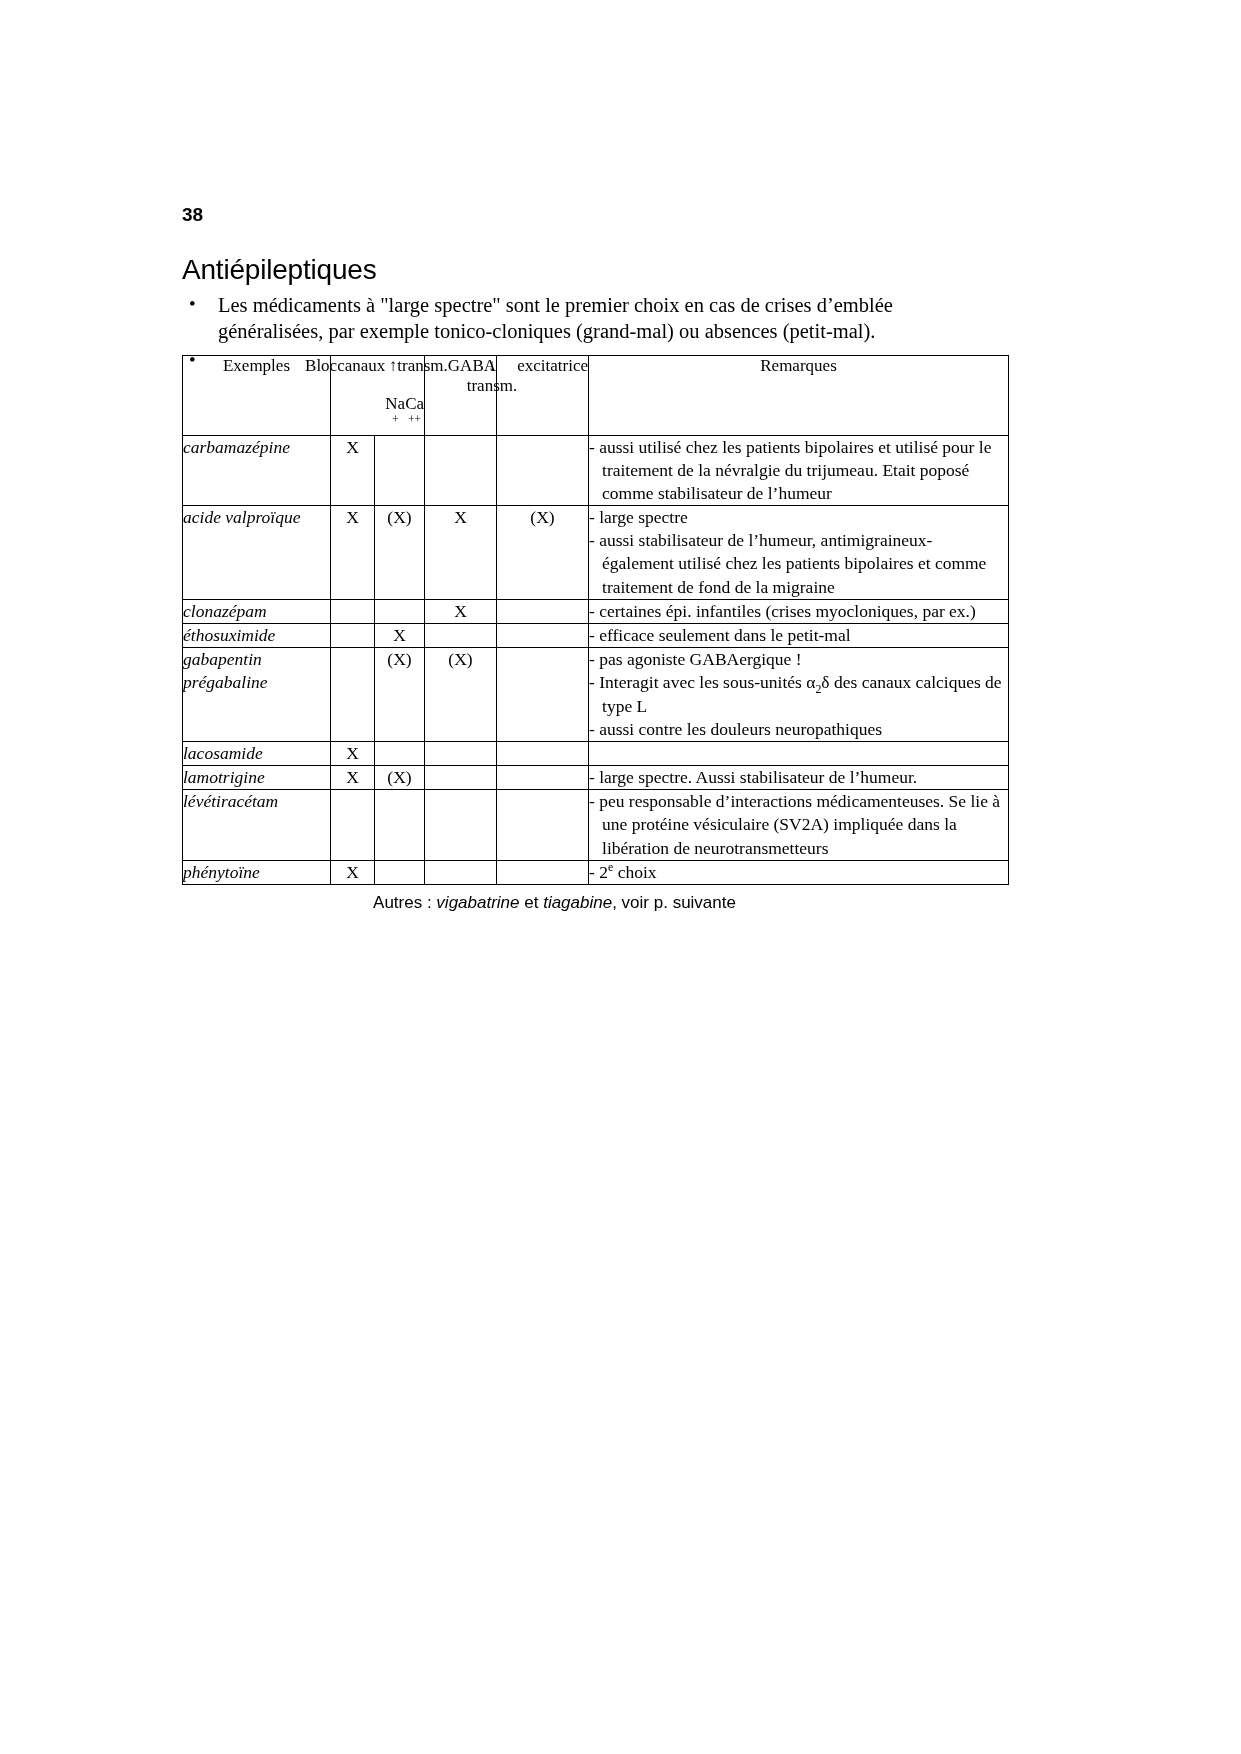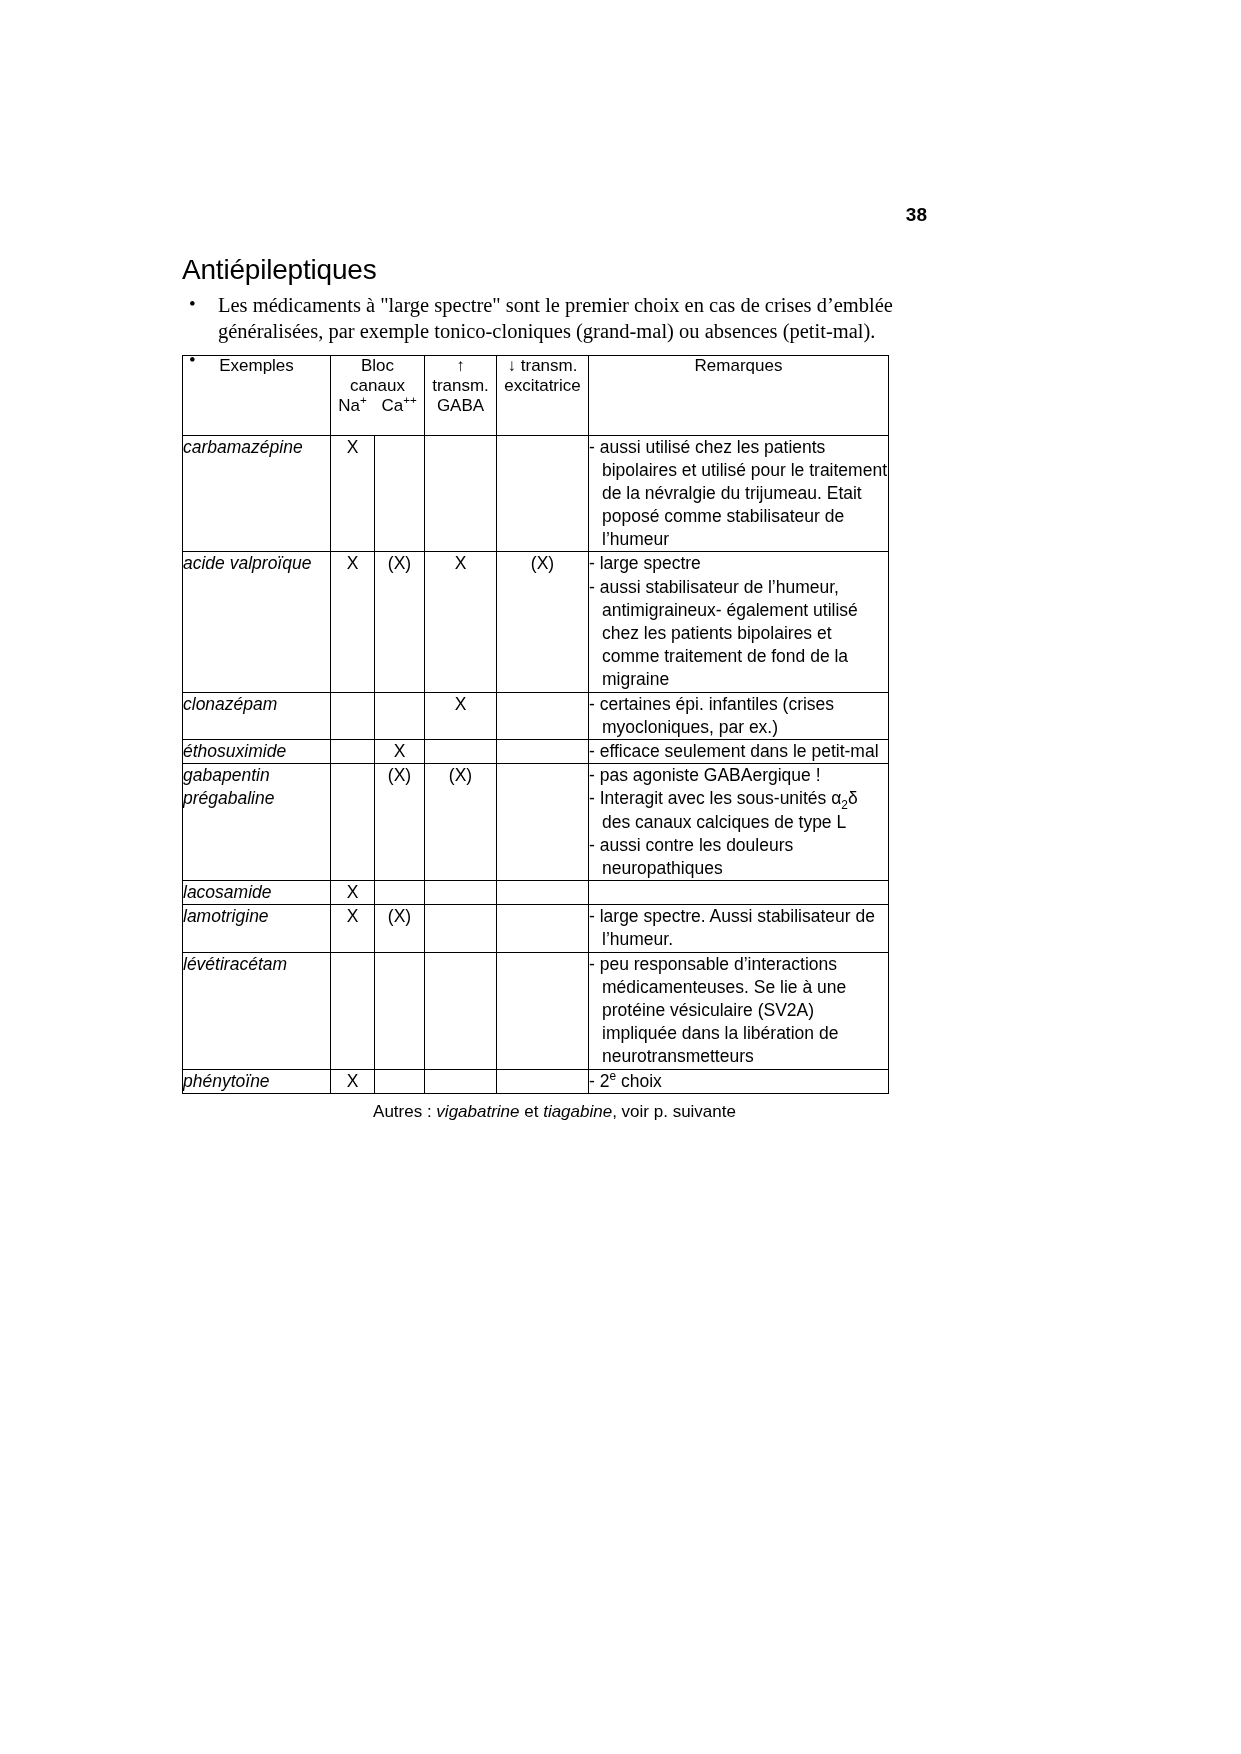--- a/index.html
+++ b/index.html
@@ -20,21 +20,20 @@
     left: 182px;
     top: 205px;
     width: 745px;
   }
   .page-number {
     font-family: "Liberation Sans", sans-serif;
     font-weight: bold;
     font-size: 19px;
     line-height: 1.1;
     margin-bottom: 28px;
-    text-align: right;
   }
   .page-title {
     font-family: "Liberation Sans", sans-serif;
     font-weight: normal;
     font-size: 28px;
     line-height: 1.15;
     margin: 0 0 6px 0;
     letter-spacing: -0.2px;
   }
   ul.bullets {
@@ -53,22 +52,22 @@
   }
   ul.bullets li .bullet-dot {
     position: absolute;
     left: 7px;
     top: 0;
     font-size: 19px;
     line-height: 1.28;
   }
   table.drug-table {
     border-collapse: collapse;
-    width: 707px;
-    font-family: Liberation Sans, sans-serif;
+    width: 827px;
+    font-family: Liberation Serif, serif;
     table-layout: fixed;
     margin-top: 0;
   }
   table.drug-table td, table.drug-table th {
     border: 1.3px solid #000000;
     padding: 0;
     vertical-align: top;
     font-weight: normal;
   }
   .hdr-cell {
@@ -77,22 +76,22 @@
     line-height: 1.18;
     padding: 5px 3px 6px 3px;
     vertical-align: bottom;
     height: 72px;
   }
   .hdr-cell.examples {
     padding-bottom: 7px;
   }
   .hdr-stack {
     display: flex;
-    flex-direction: column;
-    justify-content: flex-start;
+    flex-direction: row;
+    justify-content: flex-end;
     height: 100%;
   }
   .hdr-line { display: block; }
   .hdr-ions {
     display: flex;
     justify-content: space-around;
     align-items: flex-end;
   }
   .hdr-ions span { display: inline-block; }
   sup { font-size: 0.68em; vertical-align: super; line-height: 0; }

